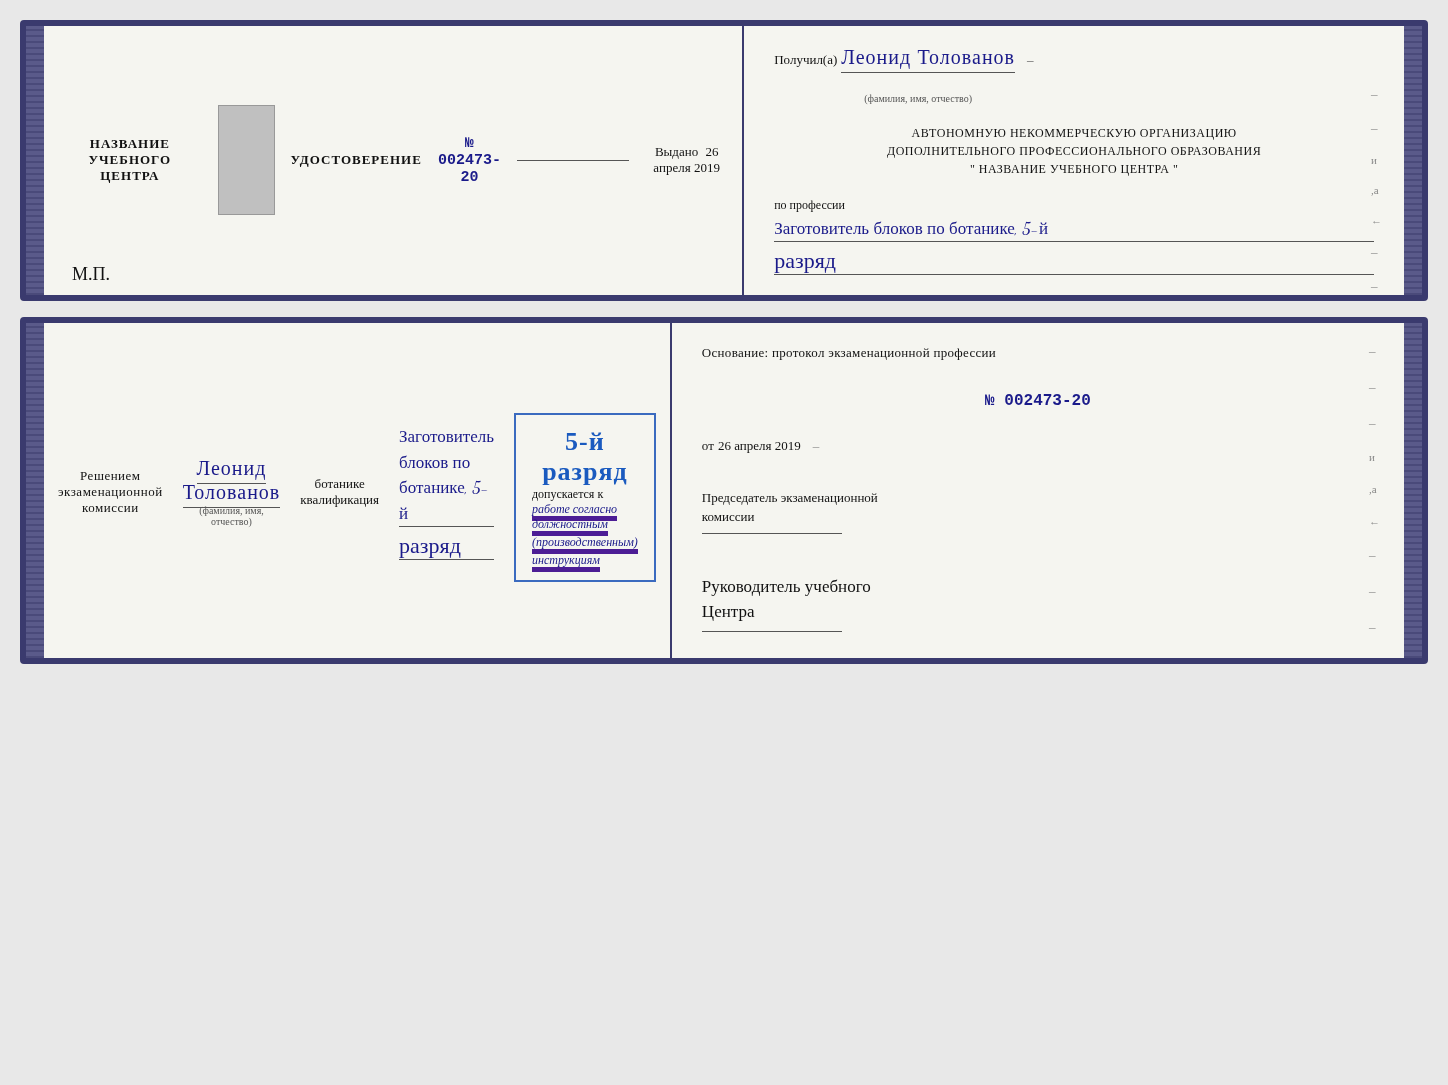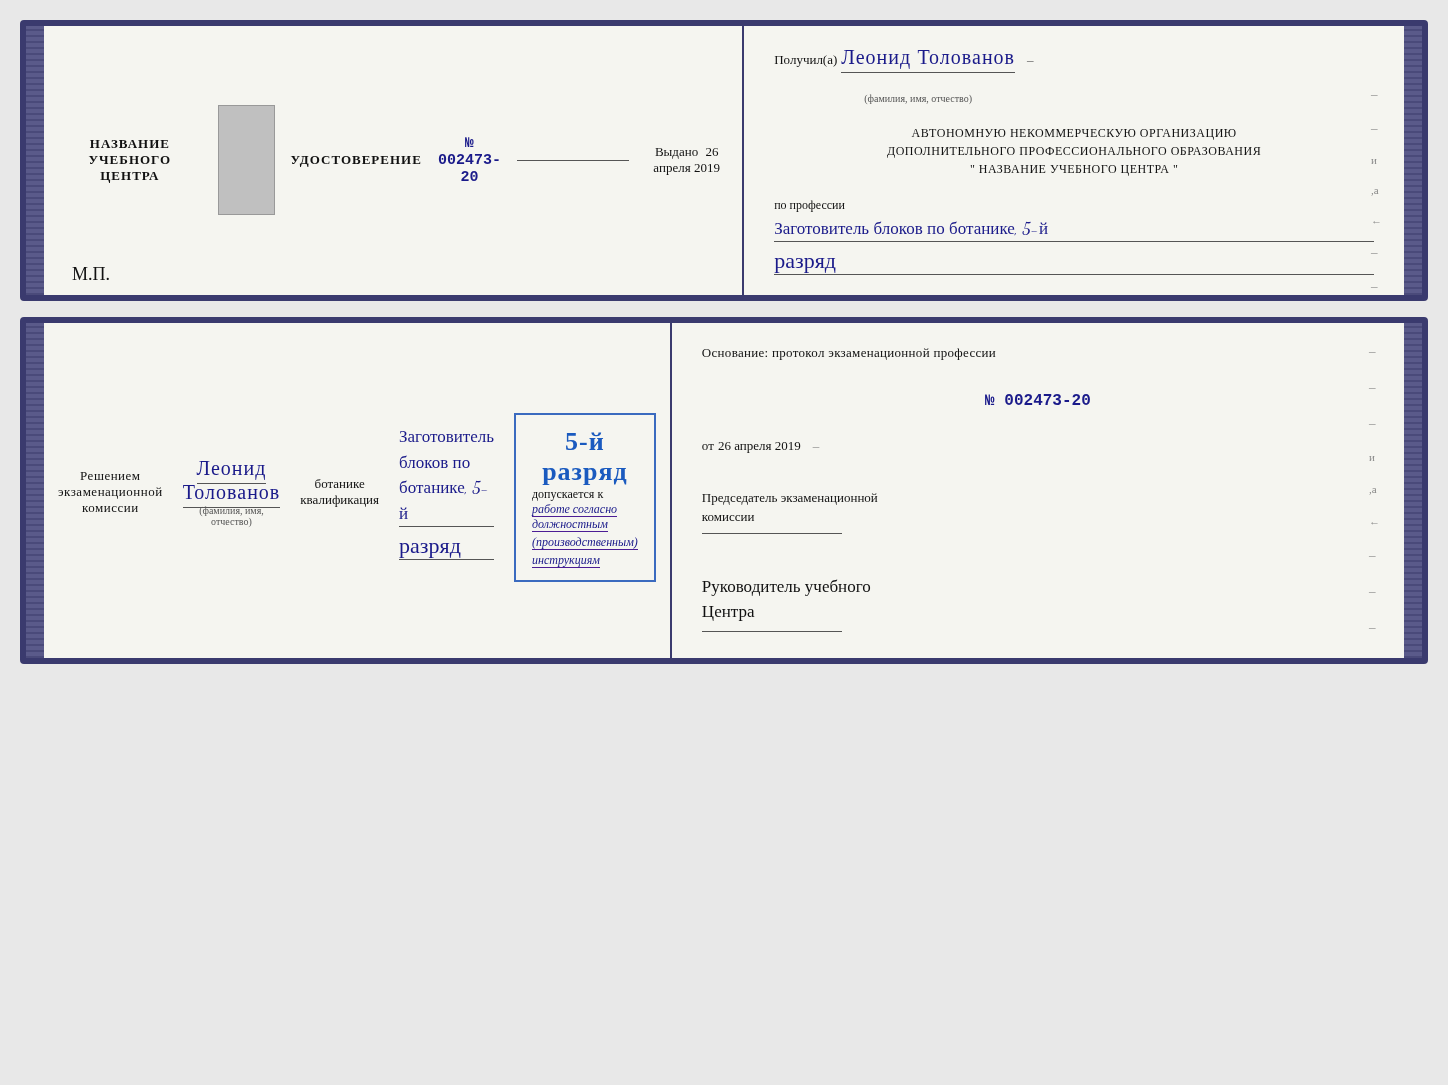--- a/index.html
+++ b/index.html
@@ -276,21 +276,21 @@
 
     .dopuskaetsya-text {
       font-size: 12px;
       color: #111;
       display: block;
     }
 
     .dopuskaetsya-italic {
       font-style: italic;
       color: #1a1a8a;
-      border-bottom: 1px solid #4c1d95;
+      border-bottom: 5px solid #4c1d95;
       display: inline;
     }
 
     
     .osnovanie-block {
       font-size: 13px;
       color: #111;
       line-height: 1.6;
       font-weight: 500;
       letter-spacing: 0.3px;

